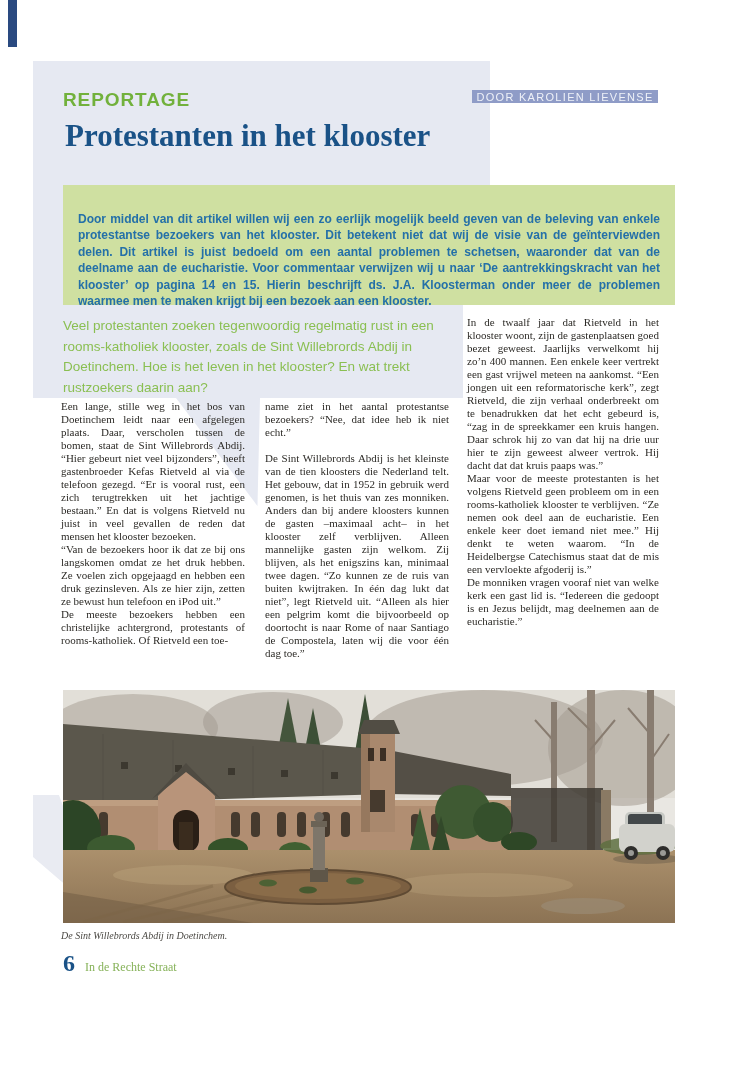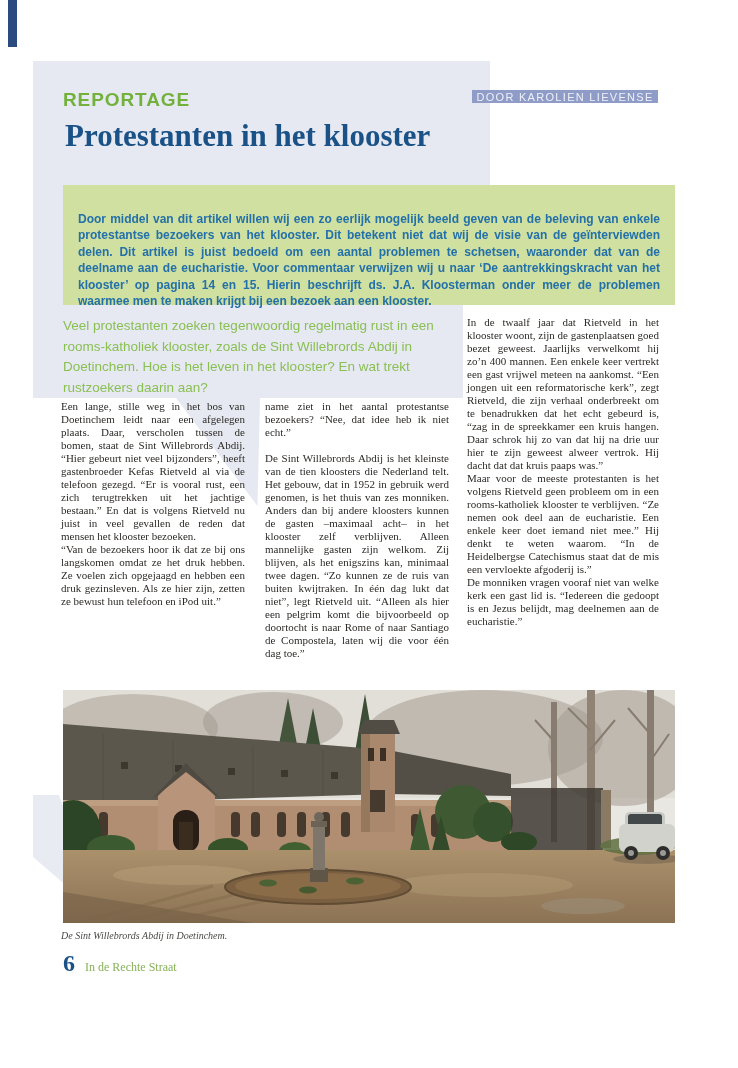--- a/index.html
+++ b/index.html
@@ -62,20 +62,21 @@
 
   <div class="intro-box">
     <p>Door middel van dit artikel willen wij een zo eerlijk mogelijk beeld geven van de beleving van enkele protestantse bezoekers van het klooster. Dit betekent niet dat wij de visie van de geïnterviewden delen. Dit artikel is juist bedoeld om een aantal problemen te schetsen, waaronder dat van de deelname aan de eucharistie. Voor commentaar verwijzen wij u naar ‘De aantrekkingskracht van het klooster’ op pagina 14 en 15. Hierin beschrijft ds. J.A. Kloosterman onder meer de problemen waarmee men te maken krijgt bij een bezoek aan een klooster.</p>
   </div>
 
   <div class="standfirst">Veel protestanten zoeken tegenwoordig regelmatig rust in een rooms-katholiek klooster, zoals de Sint Willebrords Abdij in Doetinchem. Hoe is het leven in het klooster? En wat trekt rustzoekers daarin aan?</div>
 
   <div class="col col-1">
     <p>Een lange, stille weg in het bos van Doetinchem leidt naar een afgelegen plaats. Daar, verscholen tussen de bomen, staat de Sint Willebrords Abdij. “Hier gebeurt niet veel bijzonders”, heeft gastenbroeder Kefas Rietveld al via de telefoon gezegd. “Er is vooral rust, een zich terugtrekken uit het jachtige bestaan.” En dat is volgens Rietveld nu juist in veel gevallen de reden dat mensen het klooster bezoeken.</p>
     <p>“Van de bezoekers hoor ik dat ze bij ons langskomen omdat ze het druk hebben. Ze voelen zich opgejaagd en hebben een druk gezinsleven. Als ze hier zijn, zetten ze bewust hun telefoon en iPod uit.”</p>
+    <p>De meeste bezoekers hebben een christelijke achtergrond, protestants of rooms-katholiek. Of Rietveld een toe-</p>
   </div>
   <div class="col col-2">
     <p>name ziet in het aantal protestantse bezoekers? “Nee, dat idee heb ik niet echt.”</p>
     <p class="para-gap">De Sint Willebrords Abdij is het kleinste van de tien kloosters die Nederland telt. Het gebouw, dat in 1952 in gebruik werd genomen, is het thuis van zes monniken. Anders dan bij andere kloosters kunnen de gasten –maximaal acht– in het klooster zelf verblijven. Alleen mannelijke gasten zijn welkom. Zij blijven, als het enigszins kan, minimaal twee dagen. “Zo kunnen ze de ruis van buiten kwijtraken. In één dag lukt dat niet”, legt Rietveld uit. “Alleen als hier een pelgrim komt die bijvoorbeeld op doortocht is naar Rome of naar Santiago de Compostela, laten wij die voor één dag toe.”</p>
   </div>
   <div class="col col-3">
     <p>In de twaalf jaar dat Rietveld in het klooster woont, zijn de gastenplaatsen goed bezet geweest. Jaarlijks verwelkomt hij zo’n 400 mannen. Een enkele keer vertrekt een gast vrijwel meteen na aankomst. “Een jongen uit een reformatorische kerk”, zegt Rietveld, die zijn verhaal onderbreekt om te benadrukken dat het echt gebeurd is, “zag in de spreekkamer een kruis hangen. Daar schrok hij zo van dat hij na drie uur hier te zijn geweest alweer vertrok. Hij dacht dat dat kruis paaps was.”</p>
     <p>Maar voor de meeste protestanten is het volgens Rietveld geen probleem om in een rooms-katholiek klooster te verblijven. “Ze nemen ook deel aan de eucharistie. Een enkele keer doet iemand niet mee.” Hij denkt te weten waarom. “In de Heidelbergse Catechismus staat dat de mis een vervloekte afgoderij is.”</p>
     <p>De monniken vragen vooraf niet van welke kerk een gast lid is. “Iedereen die gedoopt is en Jezus belijdt, mag deelnemen aan de eucharistie.”</p>
   </div>

